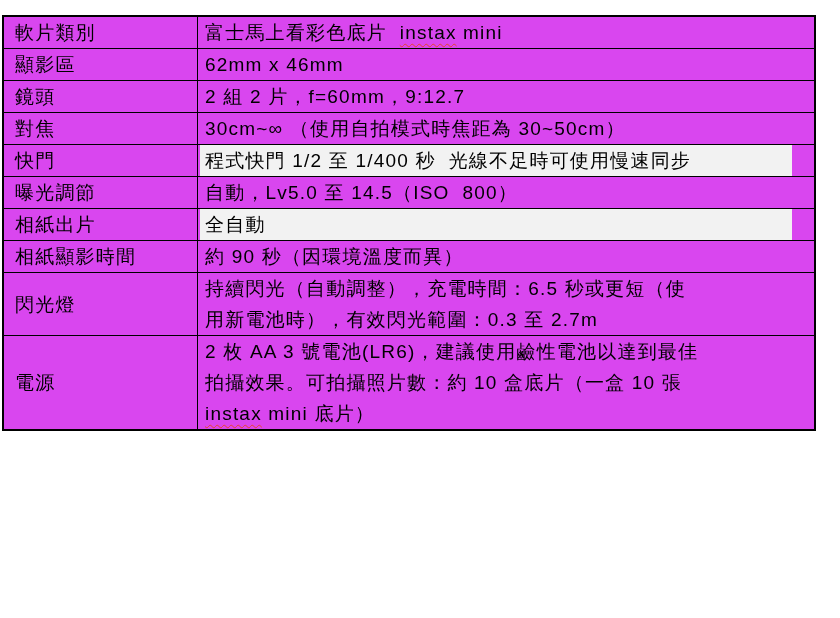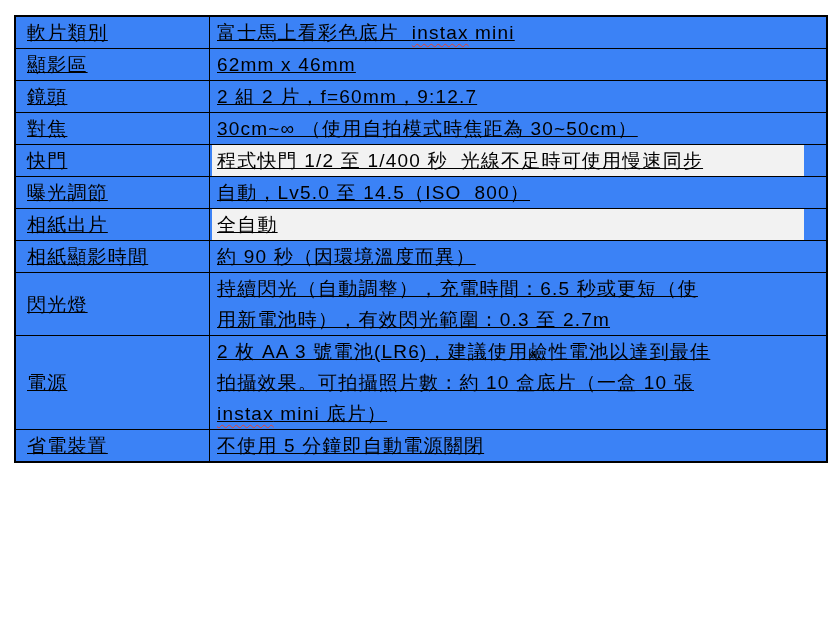--- a/index.html
+++ b/index.html
@@ -13,27 +13,26 @@
     color: #000000;
   }
   .page {
     position: relative;
     width: 840px;
     height: 618px;
     background: #ffffff;
   }
   table.spec-table {
     position: absolute;
-    left: 14px;
+    left: 2px;
     top: 15px;
     width: 811px;
     border-collapse: collapse;
     table-layout: fixed;
-    background: #3b82f6;
-    text-decoration: underline;
+    background: #d946ef;
   }
   table.spec-table td {
     border: 1px solid #000000;
     padding: 0;
     vertical-align: middle;
     font-size: 19px;
     letter-spacing: 1.2px;
   }
   table.spec-table tr {
     height: 32px;
@@ -154,23 +153,15 @@
         <tr>
           <td class="label-cell">
             <div class="lcell">電源</div>
           </td>
           <td class="value-cell">
             <div class="vcell"><span>2 枚 AA 3 號電池(LR6)，建議使用鹼性電池以達到最佳
 拍攝效果。可拍攝照片數：約 10 盒底片（一盒 10 張
 </span><span class="misspell">instax</span><span> mini 底片）</span></div>
           </td>
         </tr>
-        <tr>
-          <td class="label-cell">
-            <div class="lcell">省電裝置</div>
-          </td>
-          <td class="value-cell">
-            <div class="vcell"><span>不使用 5 分鐘即自動電源關閉</span></div>
-          </td>
-        </tr>
       </tbody>
   </table>
 </div>
 
 </body></html>

